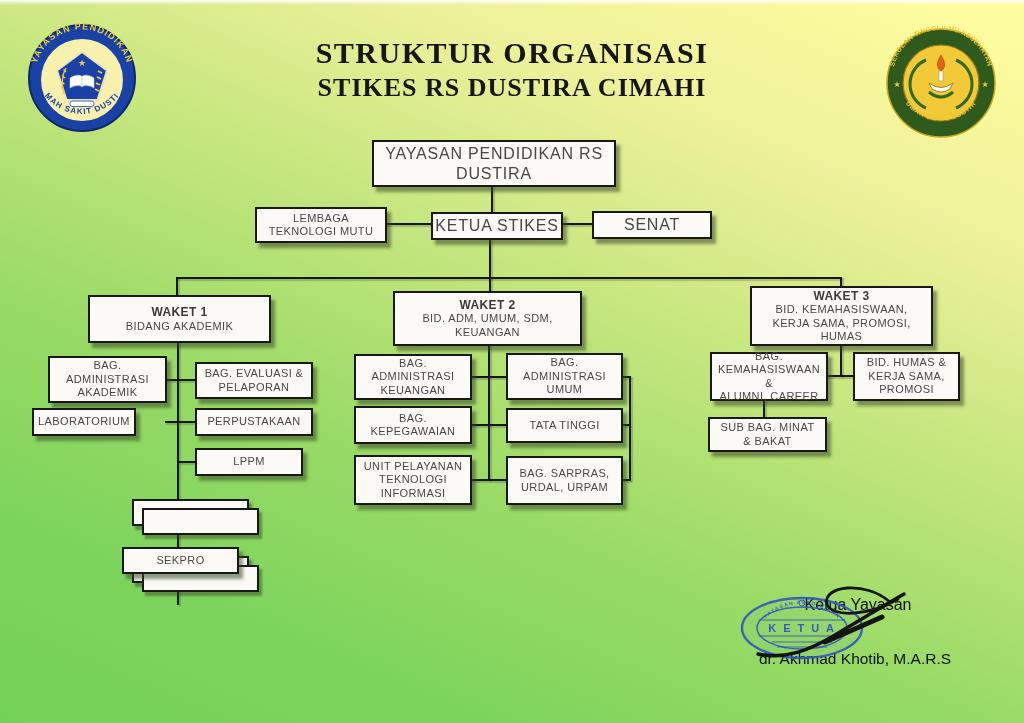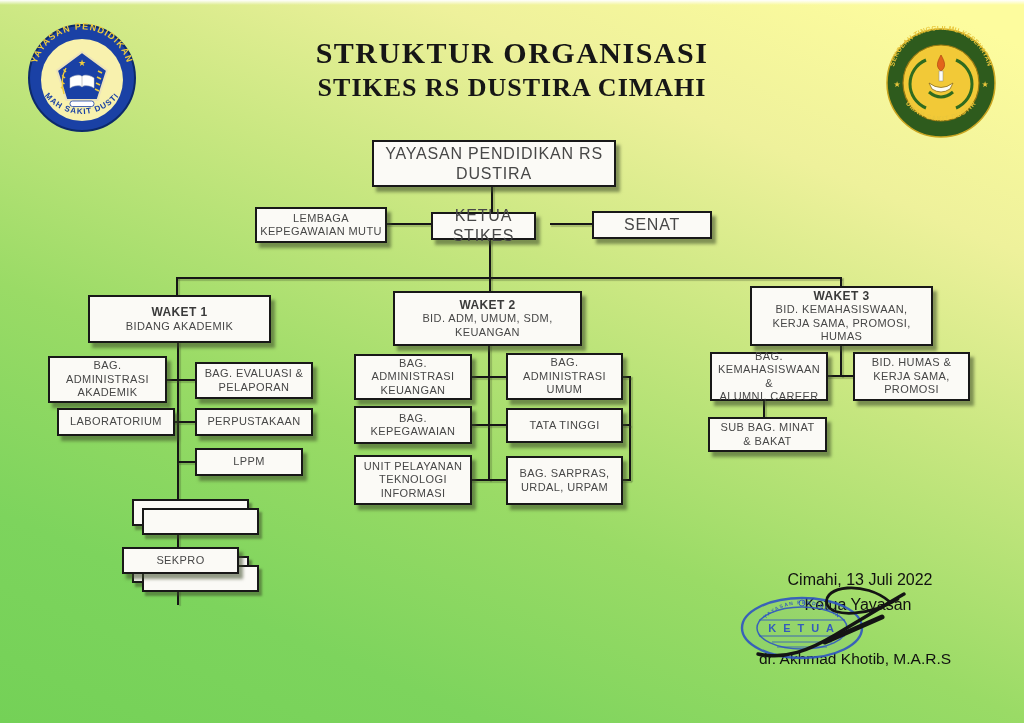--- a/index.html
+++ b/index.html
@@ -119,23 +119,23 @@
   <div class="stack-layer" style="left:132px;top:499px;width:117px;height:27px"></div>
   <div class="stack-layer" style="left:142px;top:508px;width:117px;height:27px"></div>
   <div class="stack-layer" style="left:132px;top:556px;width:117px;height:27px"></div>
   <div class="stack-layer" style="left:142px;top:565px;width:117px;height:27px"></div>
 
   <div class="node big" style="left:372px;top:140px;width:244px;height:47px">
     <div class="node-label">YAYASAN PENDIDIKAN RS DUSTIRA</div>
   </div>
   <div class="node" style="left:255px;top:207px;width:132px;height:36px">
     <div class="node-label">LEMBAGA
-KEPEGAWAIAN MUTU</div>
-  </div>
-  <div class="node big" style="left:431px;top:212px;width:105px;height:28px">
+TEKNOLOGI MUTU</div>
+  </div>
+  <div class="node big" style="left:431px;top:212px;width:132px;height:28px">
     <div class="node-label">KETUA STIKES</div>
   </div>
   <div class="node big" style="left:592px;top:211px;width:120px;height:28px">
     <div class="node-label">SENAT</div>
   </div>
   <div class="node" style="left:88px;top:295px;width:183px;height:48px">
     <div class="node-title">WAKET 1</div>
     <div class="node-label">BIDANG AKADEMIK</div>
   </div>
   <div class="node" style="left:393px;top:291px;width:189px;height:55px">
@@ -151,21 +151,21 @@
   </div>
   <div class="node" style="left:48px;top:356px;width:119px;height:47px">
     <div class="node-label">BAG.
 ADMINISTRASI
 AKADEMIK</div>
   </div>
   <div class="node" style="left:195px;top:362px;width:118px;height:37px">
     <div class="node-label">BAG. EVALUASI &amp;
 PELAPORAN</div>
   </div>
-  <div class="node" style="left:57px;top:408px;width:118px;height:28px">
+  <div class="node" style="left:32px;top:408px;width:104px;height:28px">
     <div class="node-label">LABORATORIUM</div>
   </div>
   <div class="node" style="left:195px;top:408px;width:118px;height:28px">
     <div class="node-label">PERPUSTAKAAN</div>
   </div>
   <div class="node" style="left:195px;top:448px;width:108px;height:28px">
     <div class="node-label">LPPM</div>
   </div>
   <div class="node" style="left:122px;top:547px;width:117px;height:27px">
     <div class="node-label">SEKPRO</div>
@@ -194,31 +194,30 @@
   </div>
   <div class="node" style="left:506px;top:456px;width:117px;height:49px">
     <div class="node-label">BAG. SARPRAS,
 URDAL, URPAM</div>
   </div>
   <div class="node" style="left:710px;top:352px;width:118px;height:49px">
     <div class="node-label">BAG.
 KEMAHASISWAAN &amp;
 ALUMNI, CAREER</div>
   </div>
-  <div class="node" style="left:853px;top:352px;width:117px;height:49px">
+  <div class="node" style="left:853px;top:352px;width:107px;height:49px">
     <div class="node-label">BID. HUMAS &amp;
 KERJA SAMA,
 PROMOSI</div>
   </div>
   <div class="node" style="left:708px;top:417px;width:119px;height:35px">
     <div class="node-label">SUB BAG. MINAT
 &amp; BAKAT</div>
   </div>
 
-  <div class="sig-text sig-date">Cimahi, 13 Juli 2022</div>
   <div class="sig-text sig-role">Ketua Yayasan</div>
   <div class="sig-text sig-name">dr. Akhmad Khotib, M.A.R.S</div>
 
   <svg class="stamp-sign" viewBox="0 0 240 105">
     <g transform="translate(72,48)">
       <ellipse rx="60" ry="30" fill="rgba(47,85,194,0.05)" stroke="#2f55c2" stroke-width="2.4" opacity="0.9"></ellipse>
       <ellipse rx="45" ry="21" fill="none" stroke="#2f55c2" stroke-width="1.5" opacity="0.9"></ellipse>
       <path d="M -43 -8 H 43 M -43 8 H 43" stroke="#2f55c2" stroke-width="1.2" opacity="0.85"></path>
       <defs>
           <path id="stamparc" d="M -48 6 A 53.4 53.4 0 0 1 48 6" fill="none"></path>

